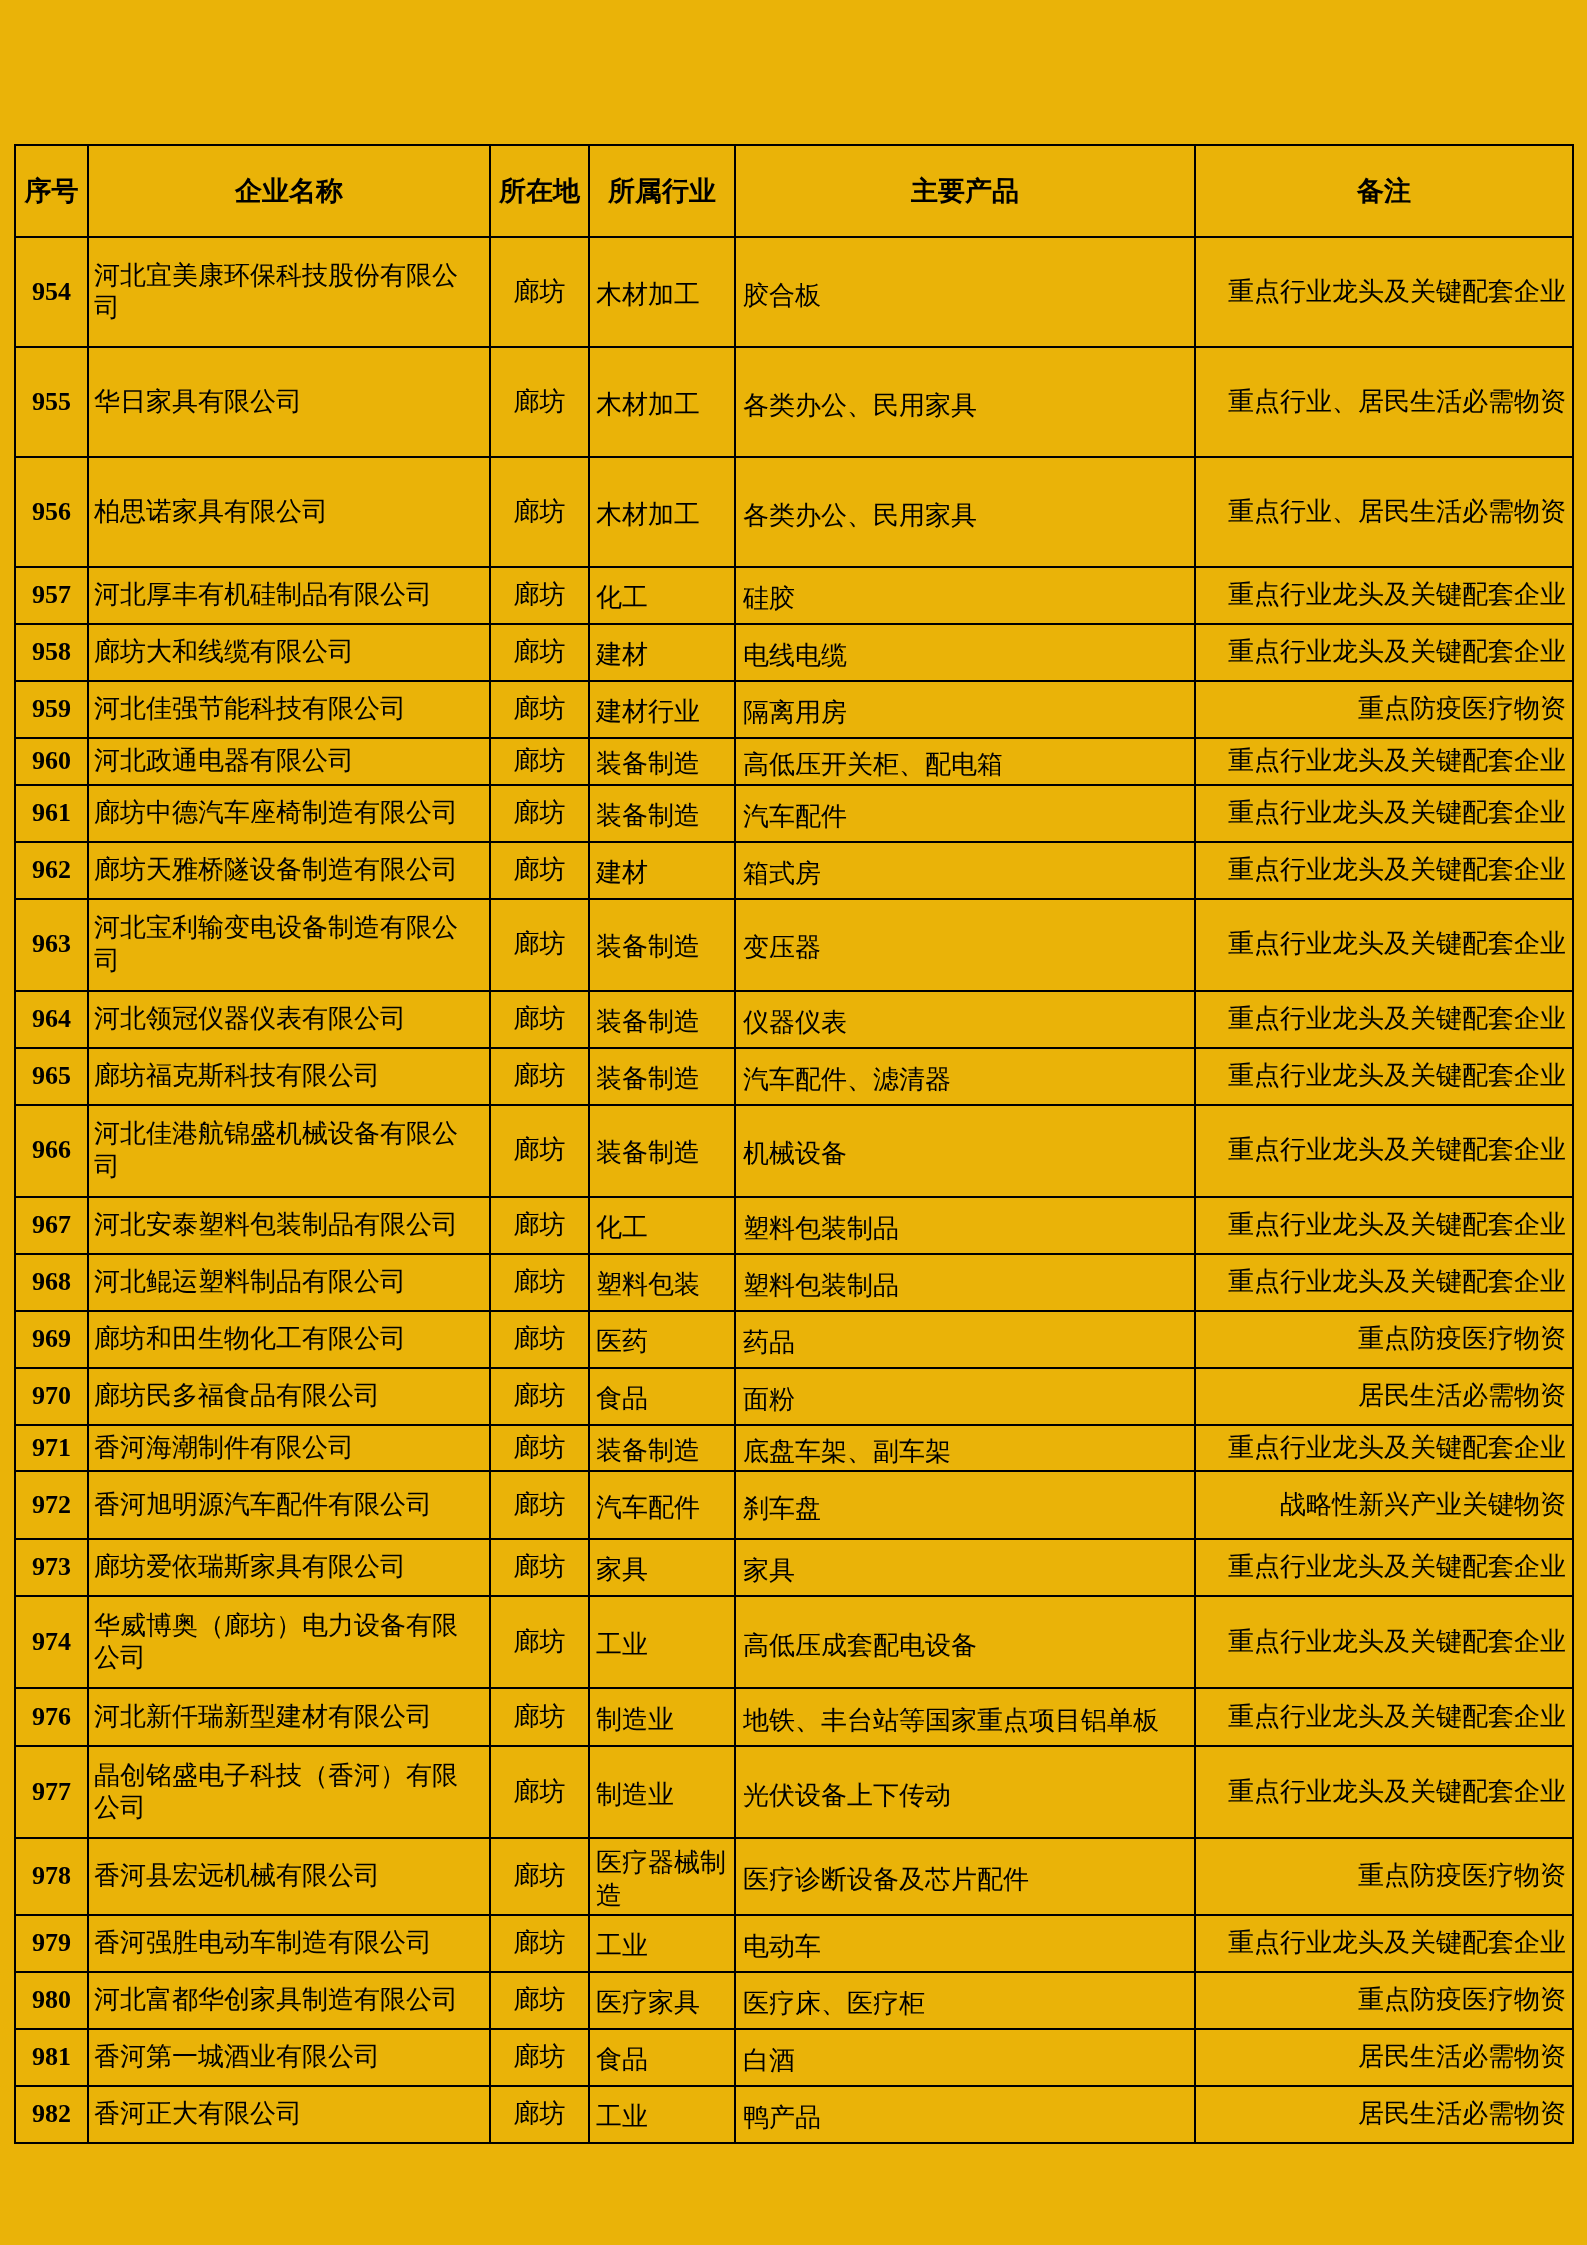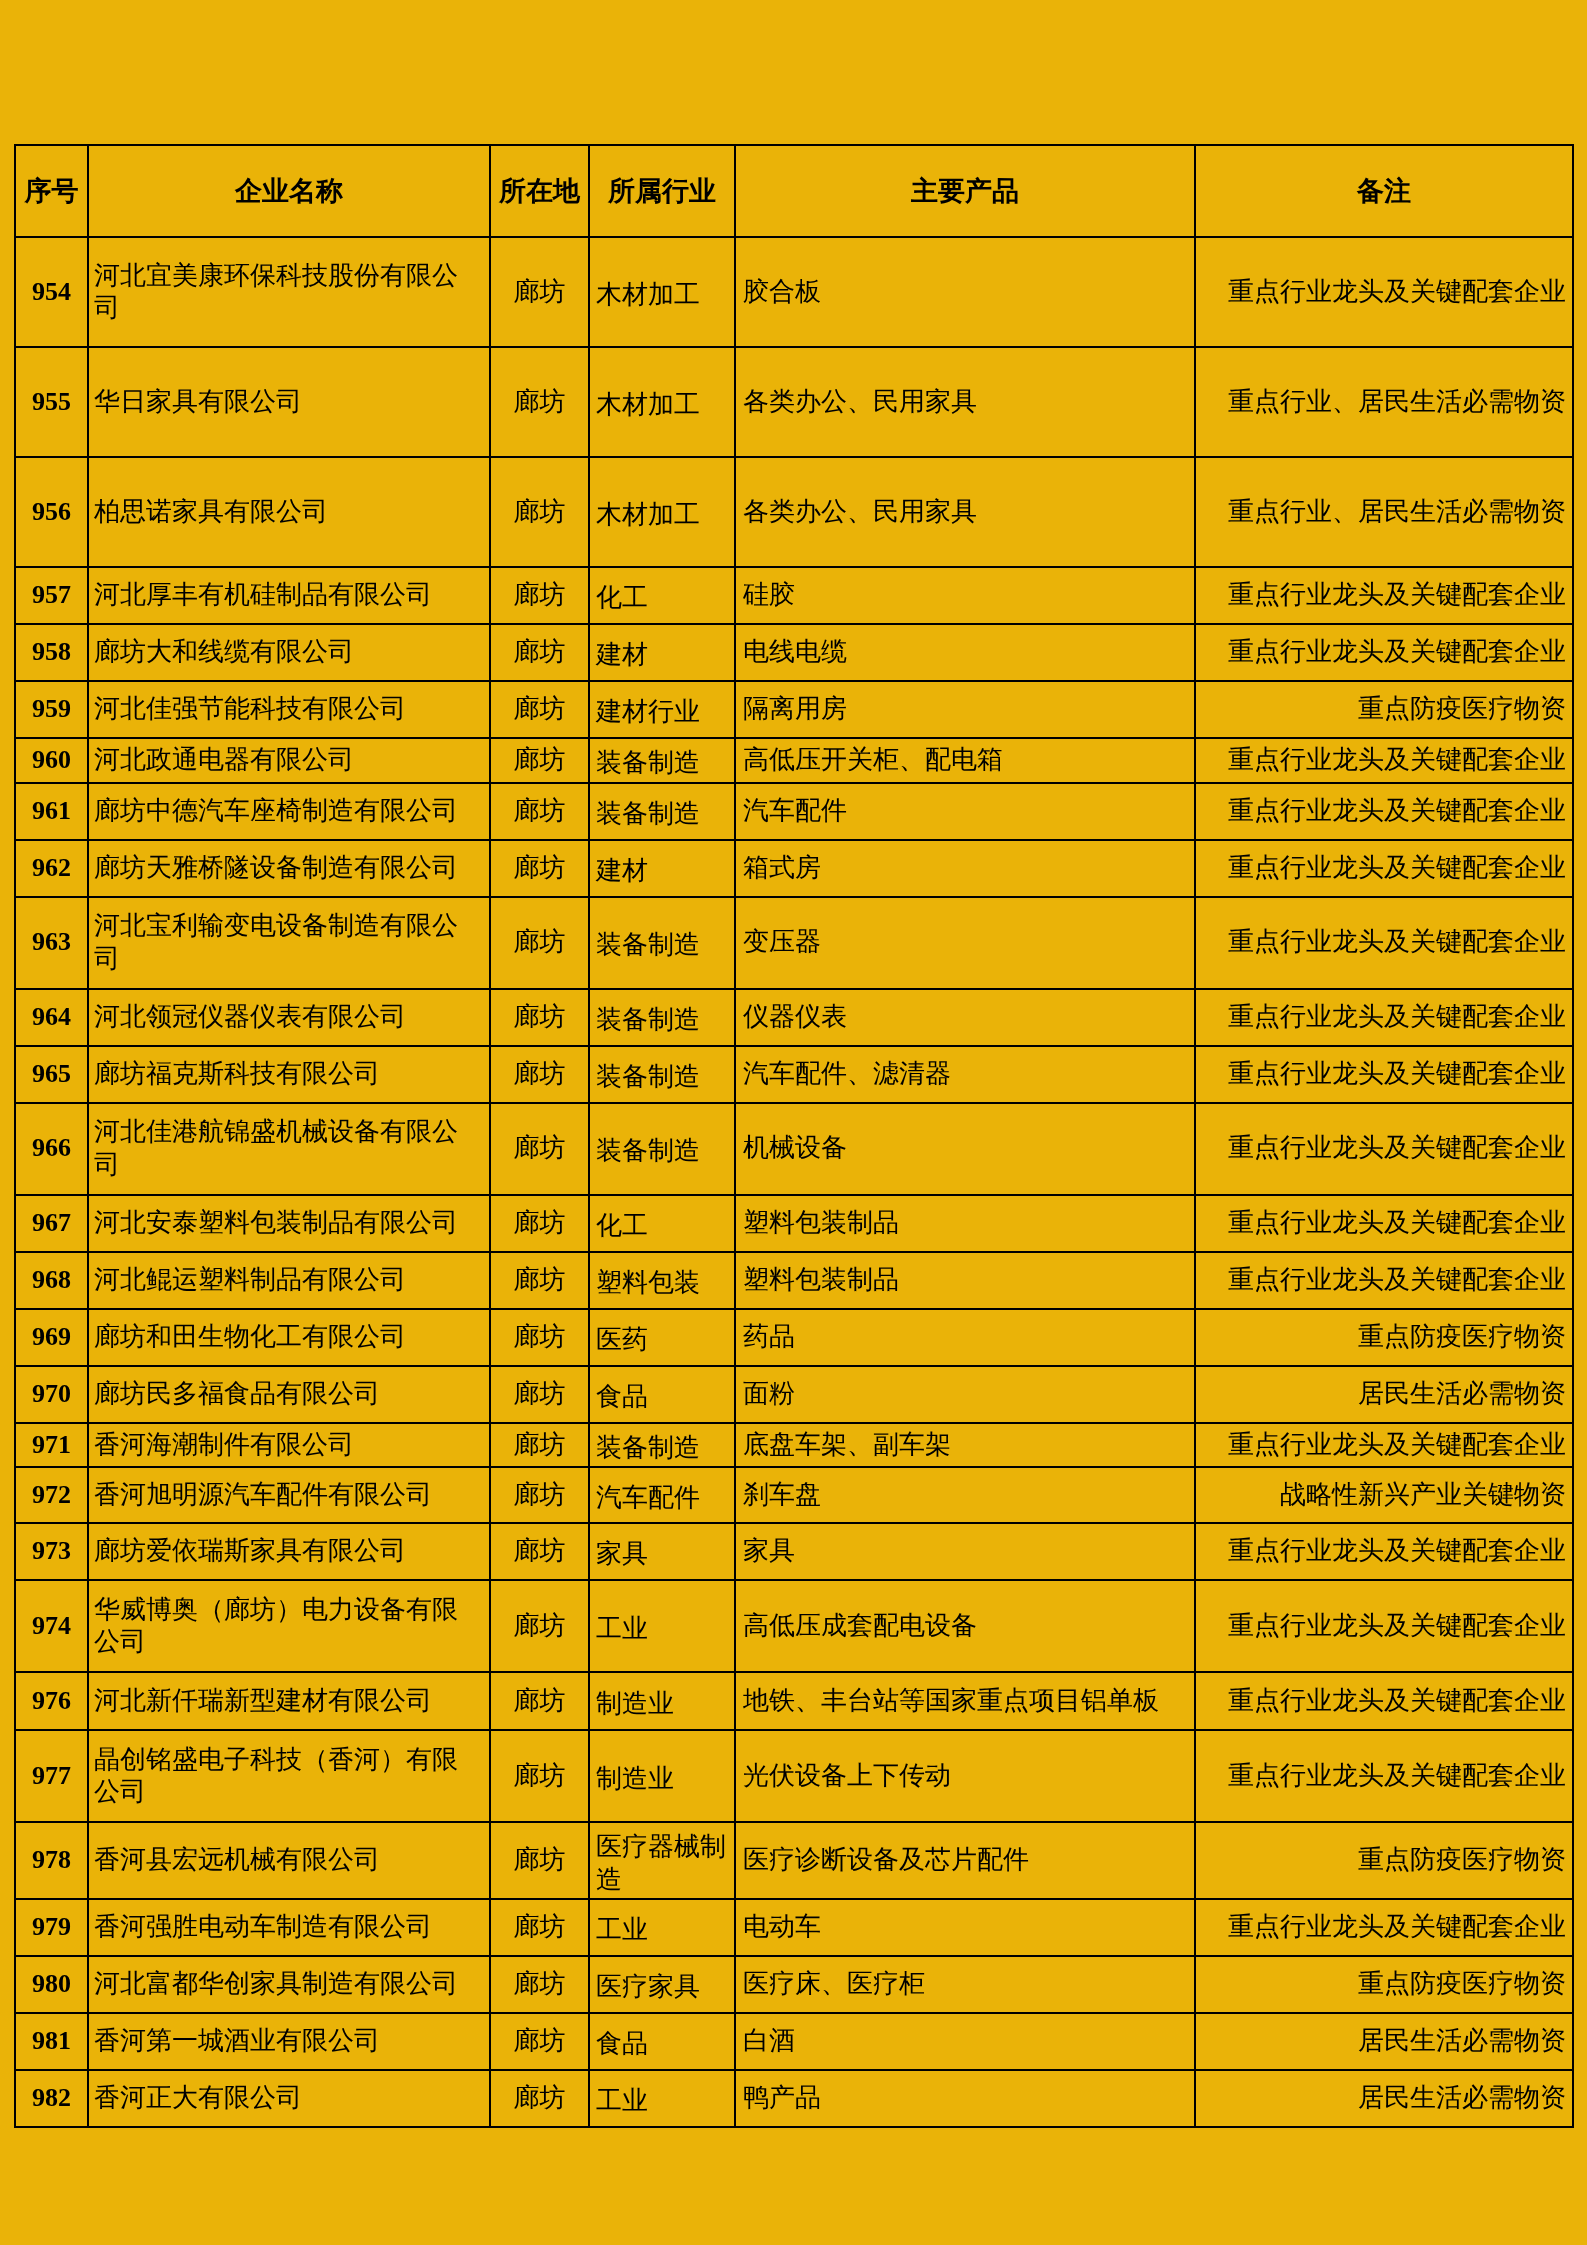--- a/index.html
+++ b/index.html
@@ -45,21 +45,21 @@
   }
   td.cell-no {
     text-align: center;
     font-weight: bold;
     font-family: "Liberation Serif", serif;
     padding: 0;
   }
   td.cell-name   { text-align: left; padding: 2px 12px 2px 5px; }
   td.cell-loc    { text-align: center; padding: 0; }
   td.cell-ind    { text-align: left; padding: 8px 8px 2px 6px; }
-  td.cell-prod   { text-align: left; padding: 2px 8px 2px 7px; }
+  td.cell-prod   { text-align: left; padding: 10px 8px 2px 7px; }
   td.cell-remark { text-align: right; padding: 2px 6px 2px 7px; }
 </style>
 </head>
 <body>
 
 <div class="page">
   <table class="company-table">
     <colgroup>
       <col style="width:73px">
       <col style="width:402px">
@@ -216,21 +216,21 @@
           <td class="cell-remark">居民生活必需物资</td>
         </tr>
         <tr style="height: 41px; margin-left: 23px;">
           <td class="cell-no">971</td>
           <td class="cell-name">香河海潮制件有限公司</td>
           <td class="cell-loc">廊坊</td>
           <td class="cell-ind">装备制造</td>
           <td class="cell-prod">底盘车架、副车架</td>
           <td class="cell-remark">重点行业龙头及关键配套企业</td>
         </tr>
-        <tr style="height: 56px; margin-top: 28px;">
+        <tr style="height: 68px; margin-top: 28px;">
           <td class="cell-no">972</td>
           <td class="cell-name">香河旭明源汽车配件有限公司</td>
           <td class="cell-loc">廊坊</td>
           <td class="cell-ind">汽车配件</td>
           <td class="cell-prod">刹车盘</td>
           <td class="cell-remark">战略性新兴产业关键物资</td>
         </tr>
         <tr style="height: 57px;">
           <td class="cell-no">973</td>
           <td class="cell-name">廊坊爱依瑞斯家具有限公司</td>

